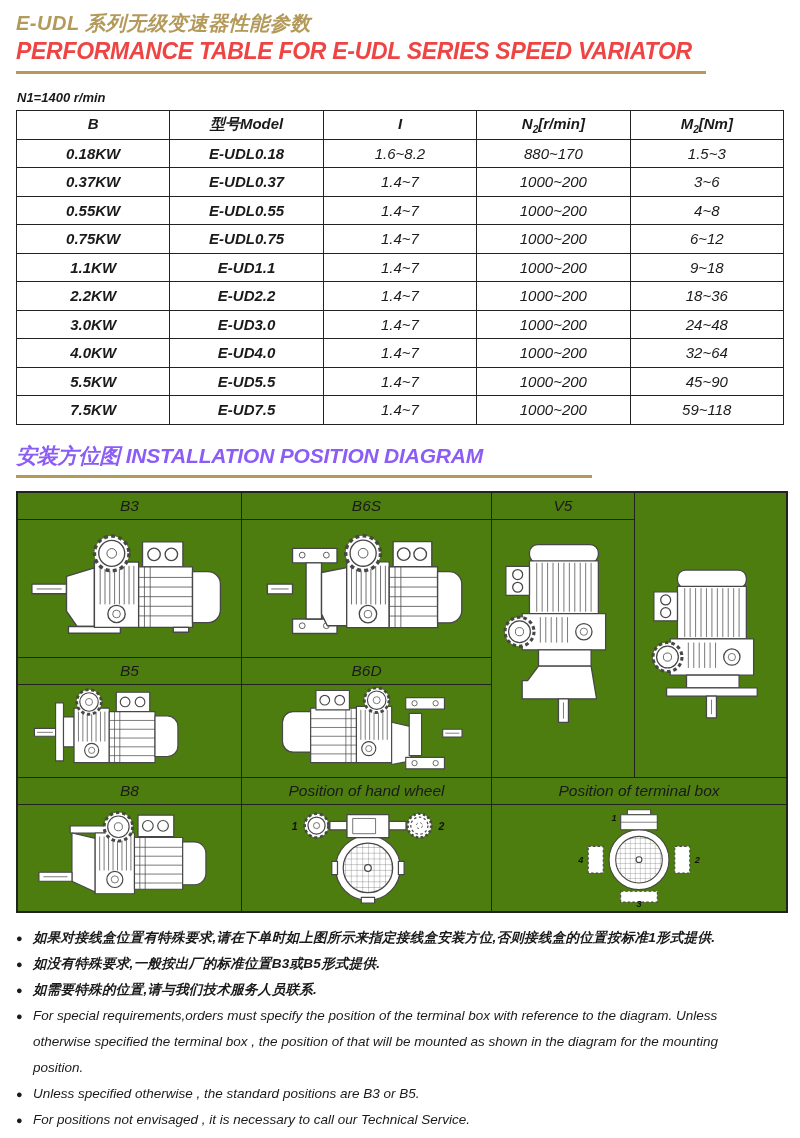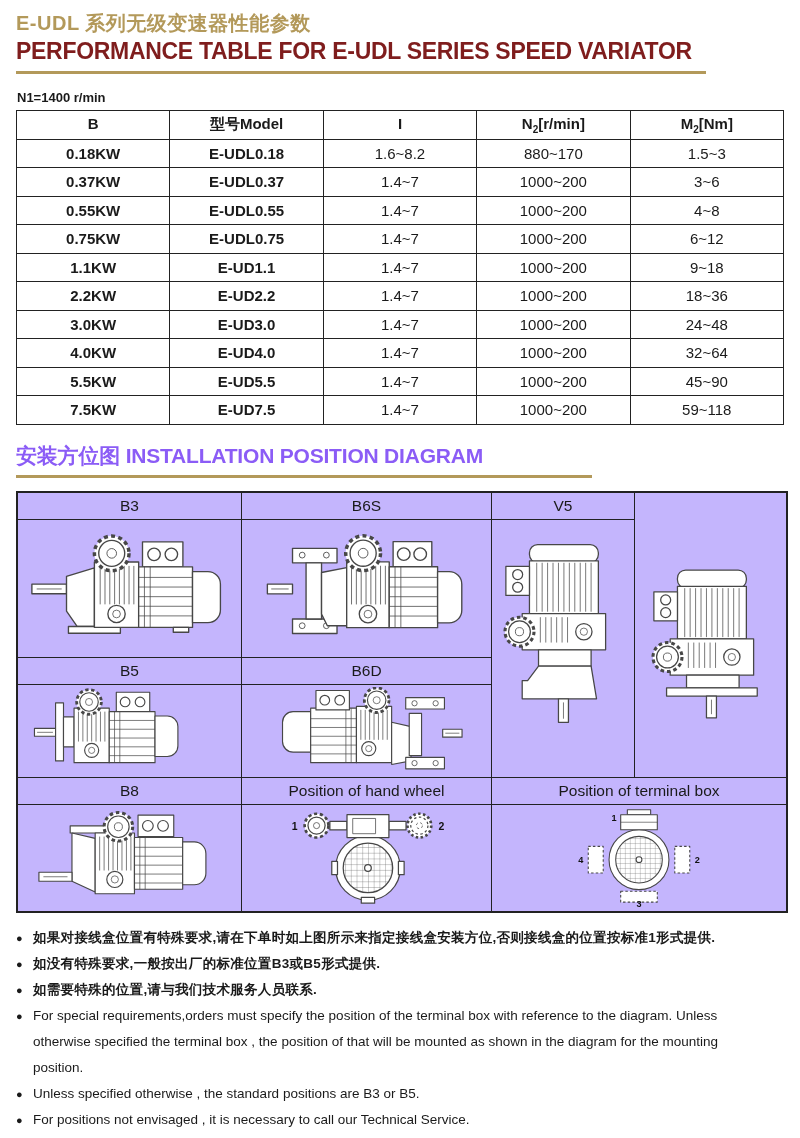--- a/index.html
+++ b/index.html
@@ -1,43 +1,43 @@
 <!DOCTYPE html>
 <html><head>
 <meta charset="utf-8">
 <style>
   html,body { margin:0; padding:0; background:#fff; }
   body {
     width:800px; height:1138px; overflow:hidden;
     font-family:"Liberation Sans", sans-serif; color:#1a1a1a;
   }
-  .page { padding:8px 32px 0 16px; }
+  .page { padding:8px 32px 0 16px;font-style:italic; }
 
   .title-zh { color:#b3995a; font-size:20px; font-weight:bold; margin:2px 0 1px 0; letter-spacing:0.5px; }
-  .title-en { color:#7f1d1d; font-size:23px; font-weight:bold; margin:0; letter-spacing:-0.3px; }
+  .title-en { color:#ef4444; font-size:23px; font-weight:bold; margin:0; letter-spacing:-0.3px; }
   .rule1 { width:690px; height:3px; background:#b3995a; margin:6px 0 16px 0; }
   .speed-note { font-size:13px; font-weight:bold; margin:0 0 5px 1px; }
 
   table.perf { border-collapse:collapse; width:768px; table-layout:fixed; }
   table.perf th, table.perf td {
     border:1.6px solid #222; height:27.5px; text-align:center;
     font-size:15px; padding:0; background:#fff;
   }
   table.perf th { font-weight:bold; }
   table.perf td.strong { font-weight:bold; }
   sub { font-size:10px; }
 
   .section-title { color:#8b5cf6; font-size:21px; font-weight:bold; margin:17px 0 0 0; letter-spacing:-0.2px; }
   .rule2 { width:576px; height:3px; background:#b3995a; margin:5px 0 13px 0; }
 
   .pos-grid {
     display:grid; width:768px;
     grid-template-columns:224px 250px 143px 151px;
     grid-template-rows:27px 138px 27px 93px 27px 106px;
-    border:2px solid #222; background:#c4b5fd;
+    border:2px solid #222; background:#4d7c0f;
   }
   .cell { display:flex; align-items:center; justify-content:center; overflow:hidden; }
   .lab { font-size:15.5px; }
   .br { border-right:1.4px solid #222; }
   .bb { border-bottom:1.4px solid #222; }
   .c1{grid-column:1;} .c2{grid-column:2;} .c3{grid-column:3;} .c4{grid-column:4;}
   .c34{grid-column:3/5;}
   .r1{grid-row:1;} .r2{grid-row:2;} .r3{grid-row:3;} .r4{grid-row:4;} .r5{grid-row:5;} .r6{grid-row:6;}
   .r24{grid-row:2/5;}
 

